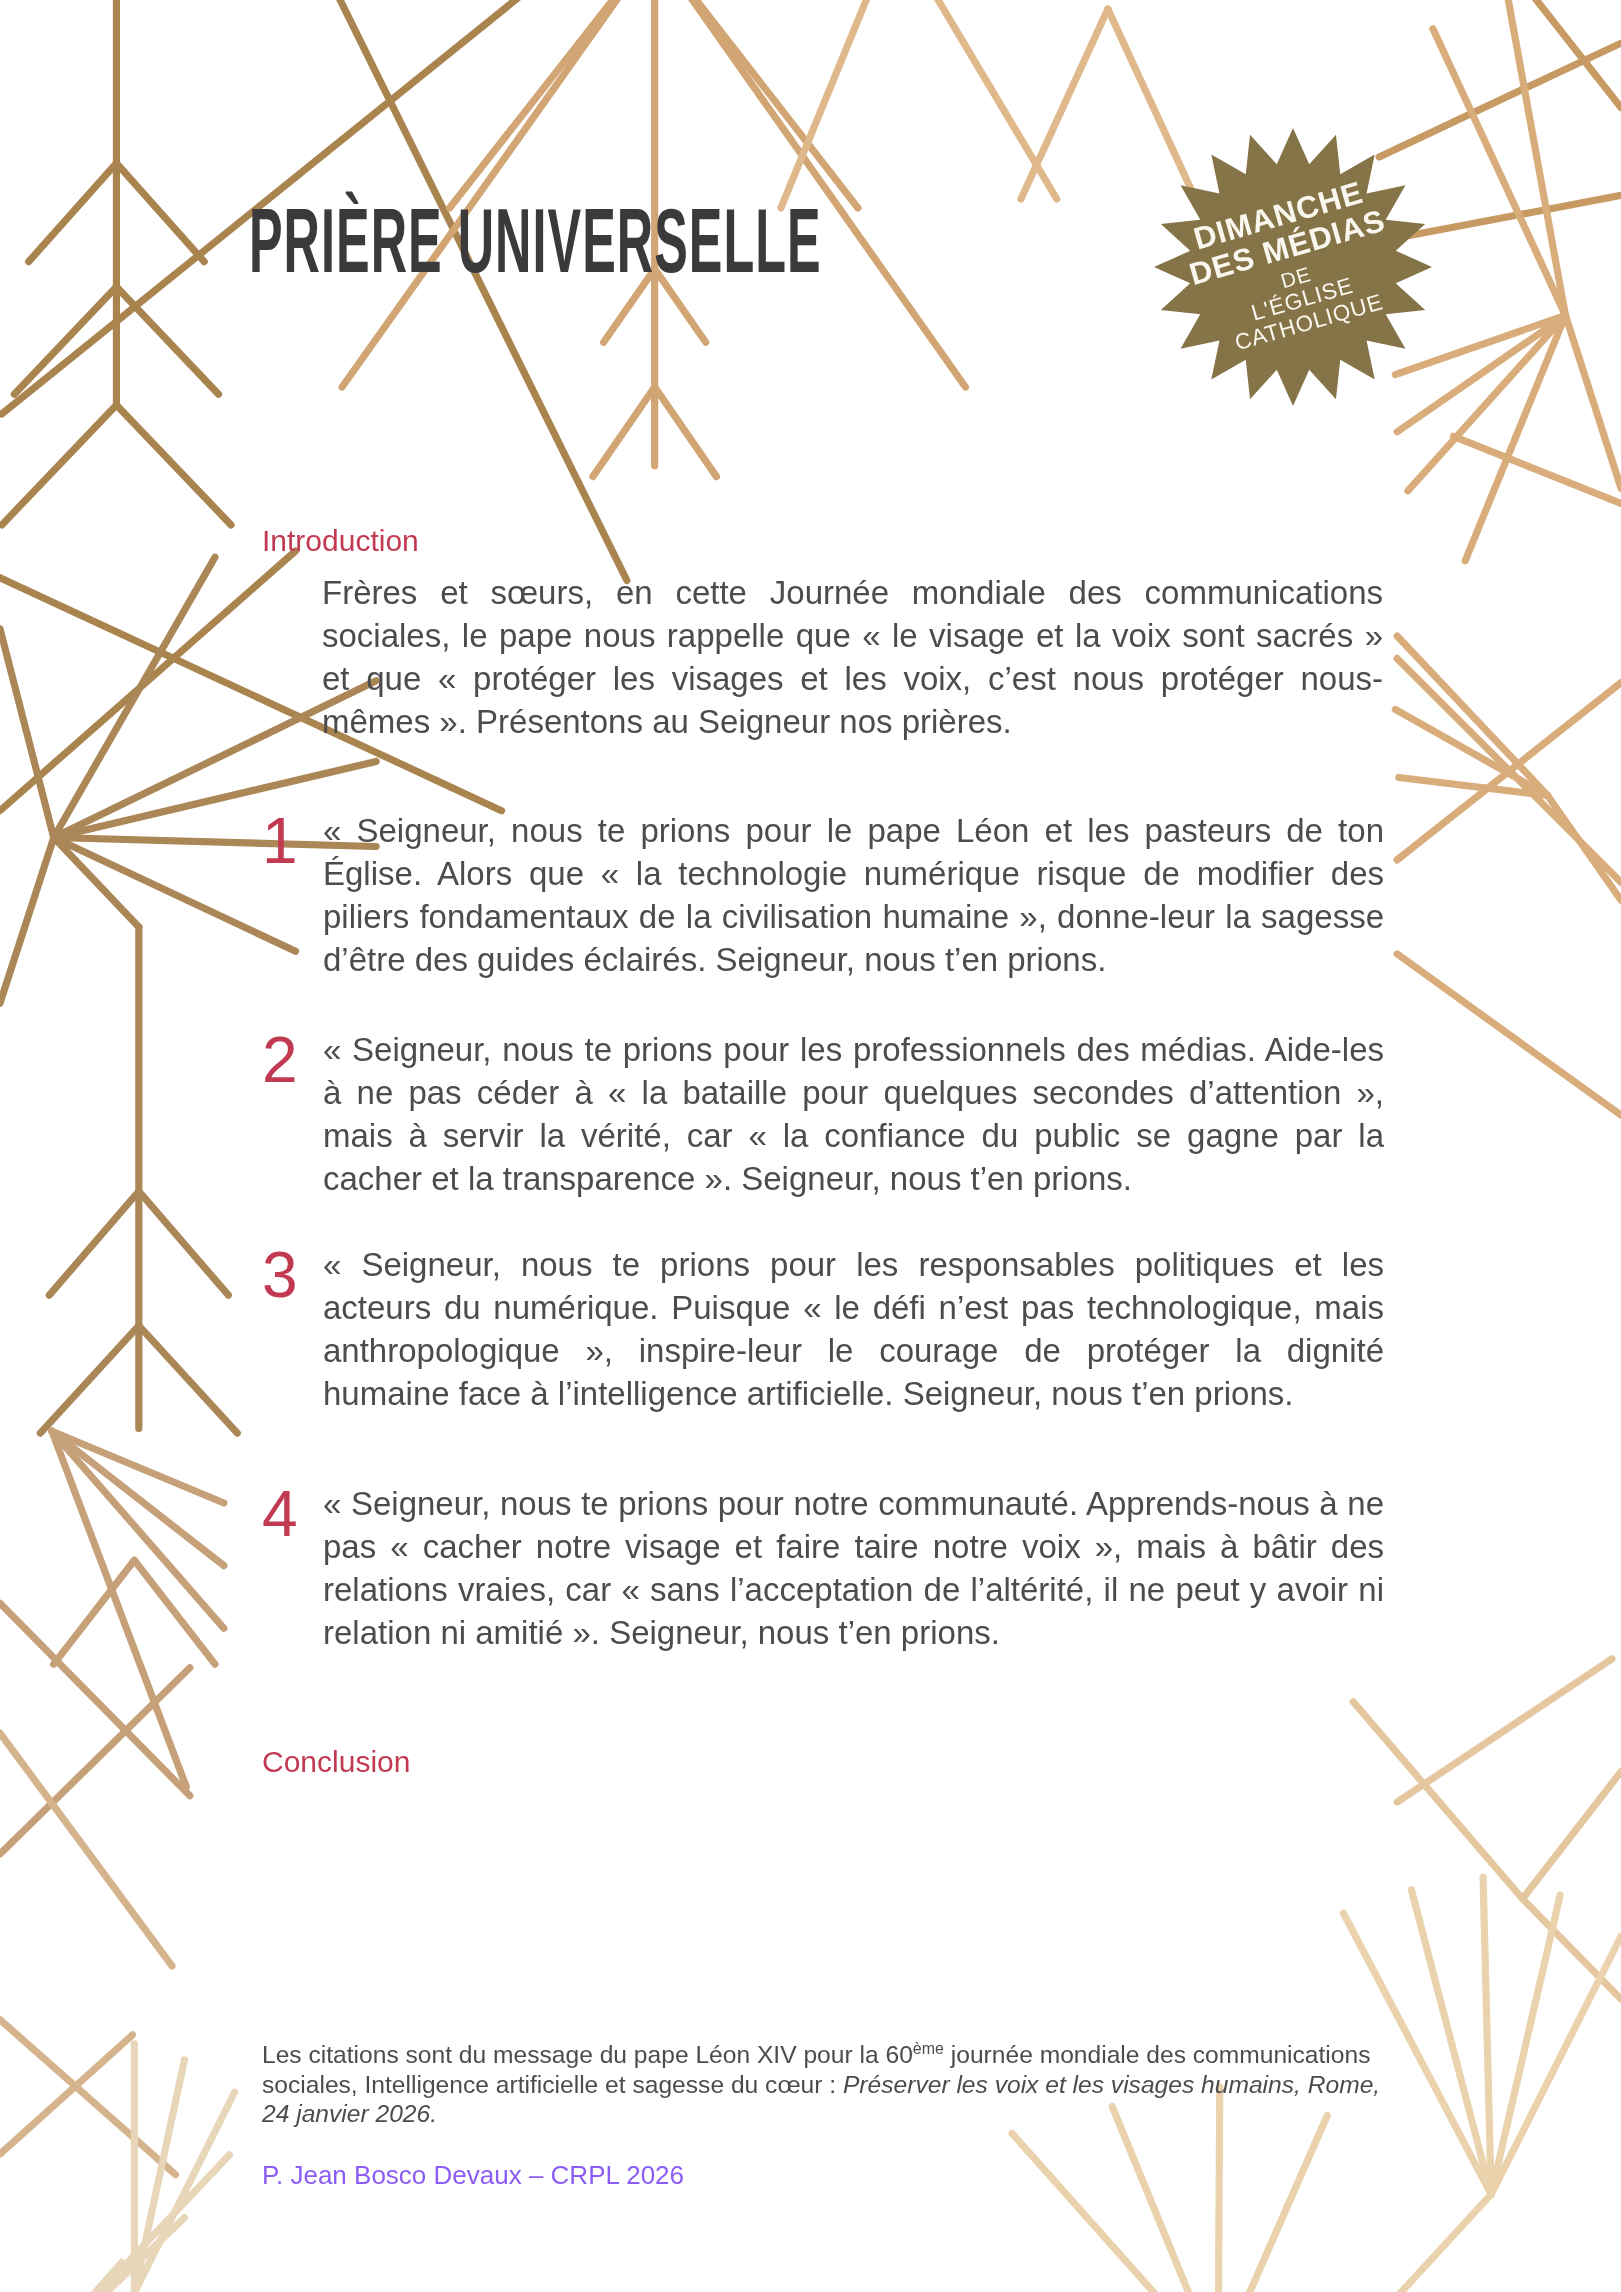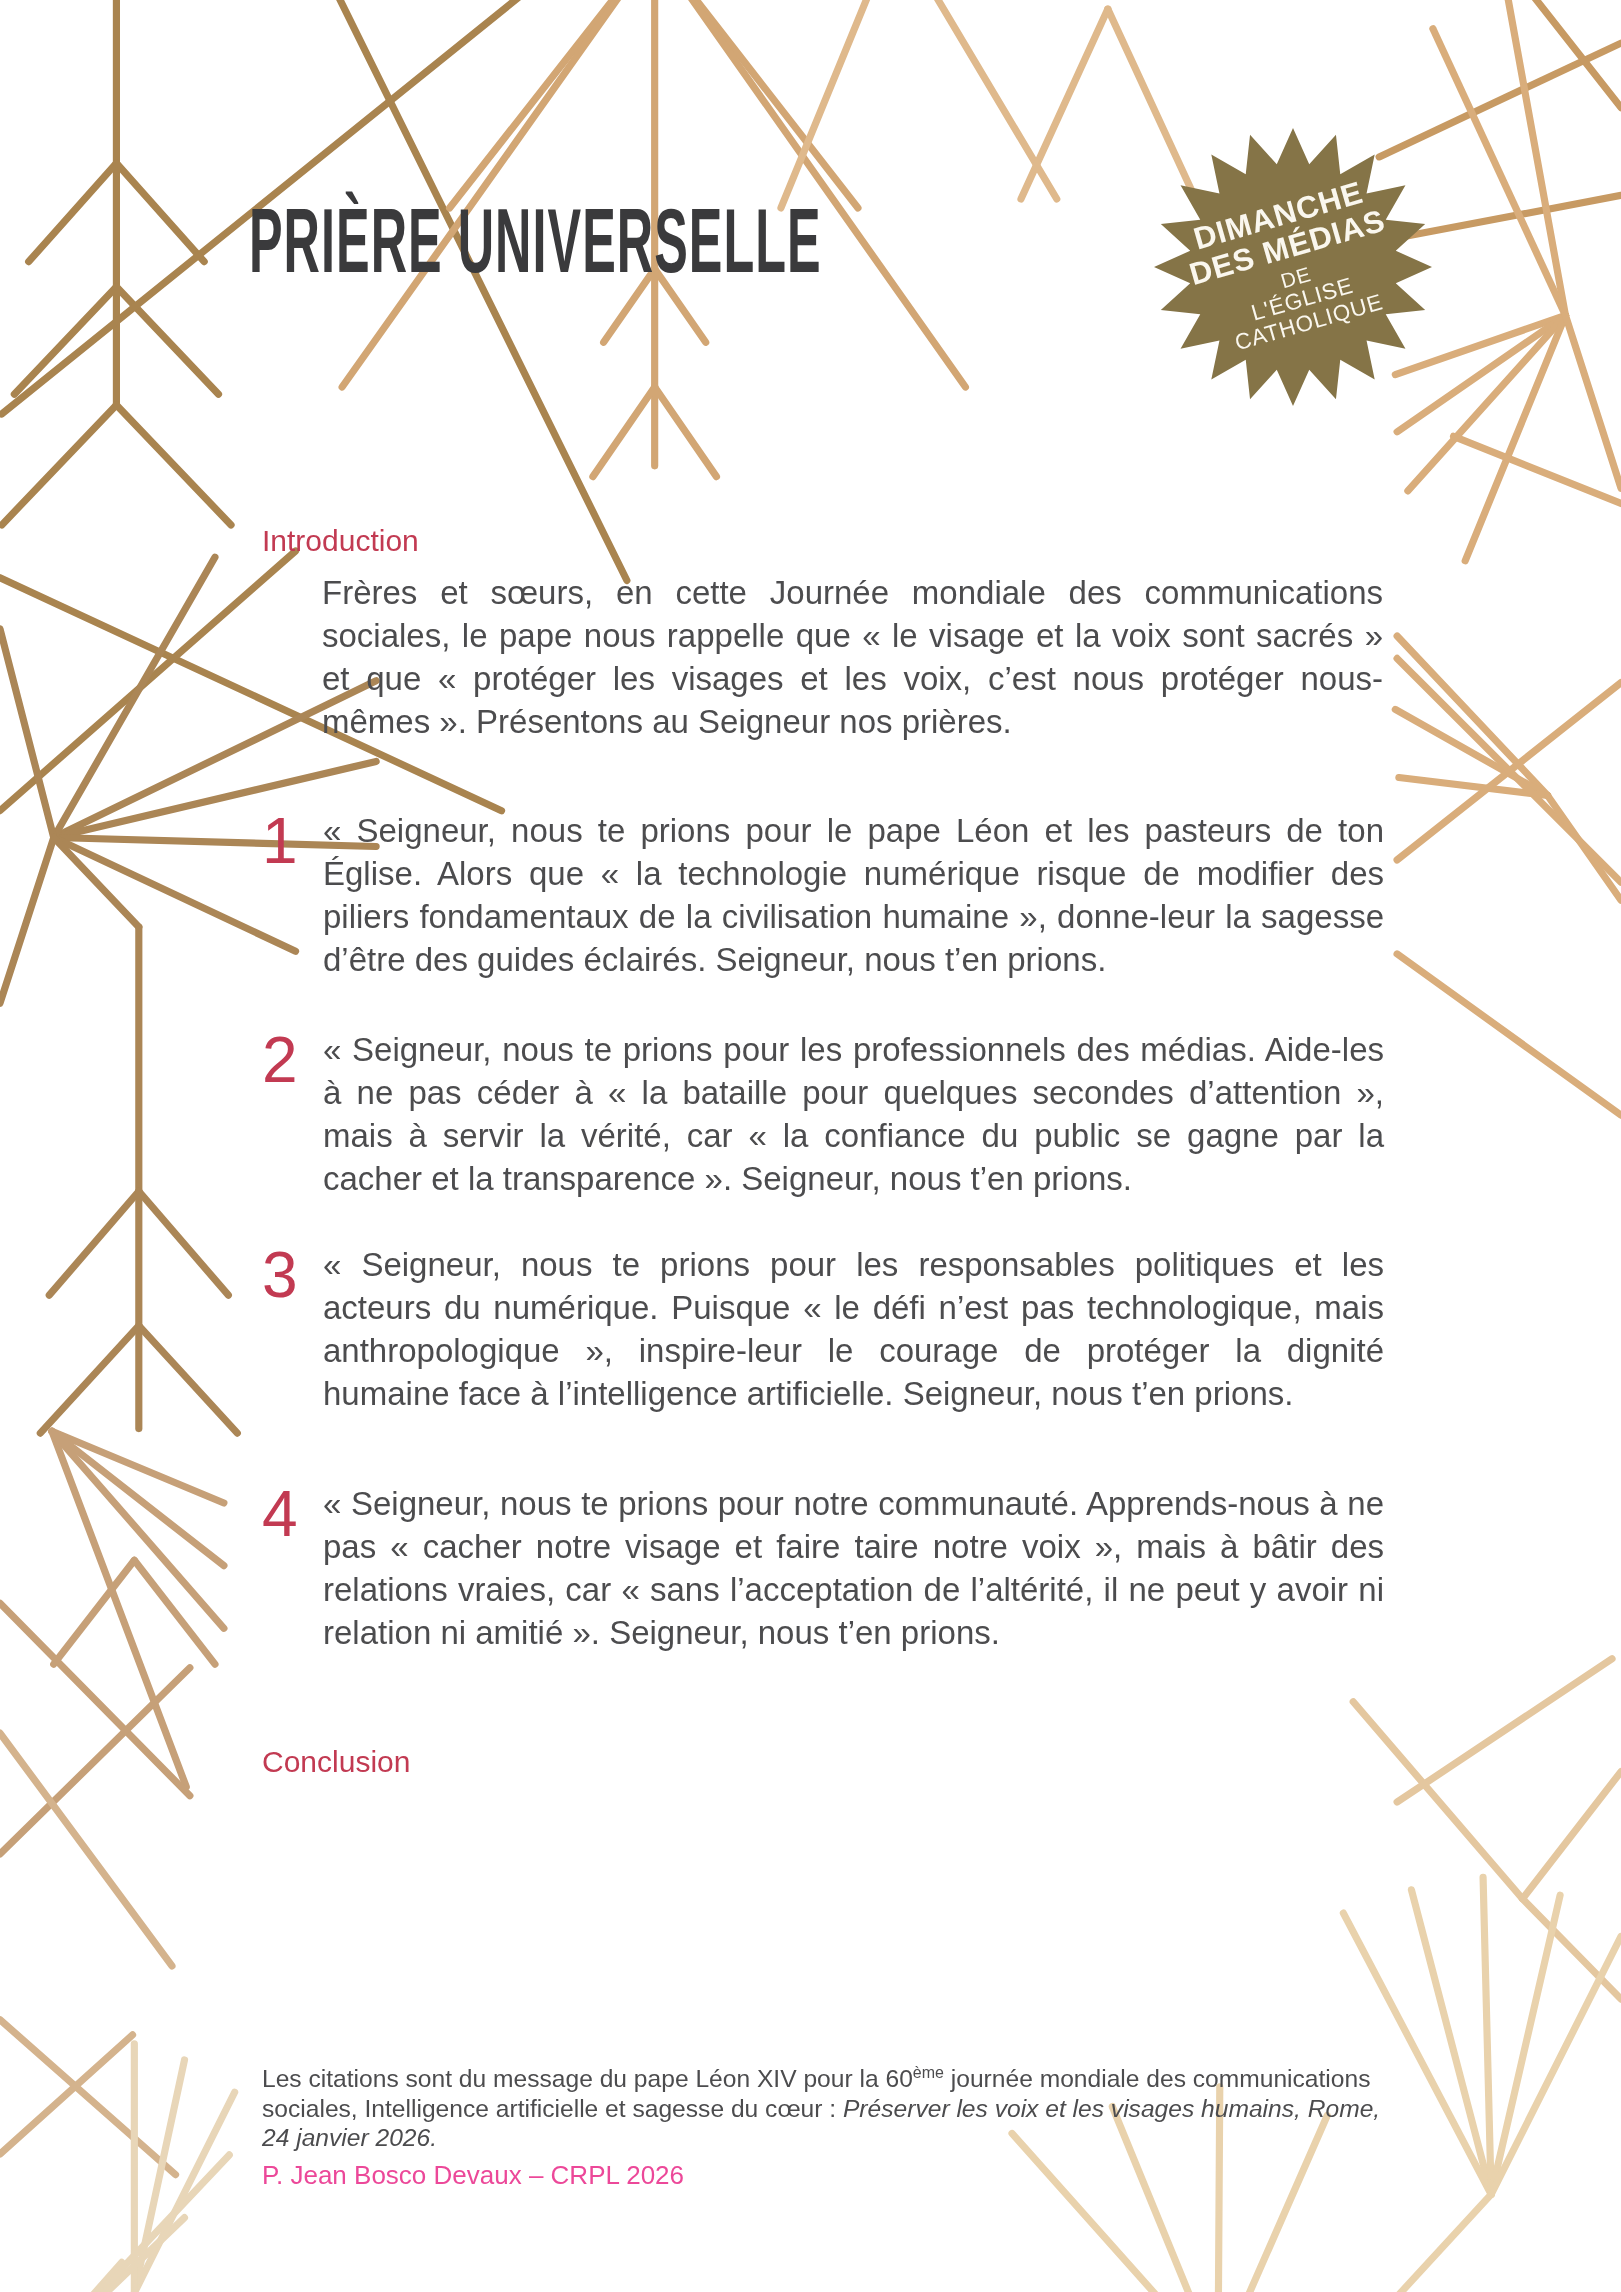--- a/index.html
+++ b/index.html
@@ -56,27 +56,27 @@
     width:61px;flex:0 0 61px;
     font-size:64px;line-height:64px;font-weight:400;color:#c23a52;
   }
   .prayer-text{flex:1;}
 
   .conclusion-body{position:absolute;left:322px;top:1791px;width:1061px;}
   .conclusion-closing{text-align:left;}
 
   .footnote{
     position:absolute;left:262px;top:2040px;width:1124px;
-    font-size:24.6px;line-height:29.6px;color:#4c4c4e;text-align:left;margin-top:24px;
+    font-size:24.6px;line-height:29.6px;color:#4c4c4e;text-align:left;
   }
   .footnote sup{font-size:16px;line-height:0;}
   .footnote .it{font-style:italic;}
   .signature{
     position:absolute;left:262px;top:2160px;
-    font-size:26px;color:#ec4899;
+    font-size:26px;color:#8b5cf6;
   }
 </style>
 </head>
 <body>
 
 <div id="page">
 
   <svg id="bg-pattern" viewBox="0 0 1810 2560" aria-hidden="true">
     <g fill="none" stroke-linecap="round" stroke-width="8">
 

